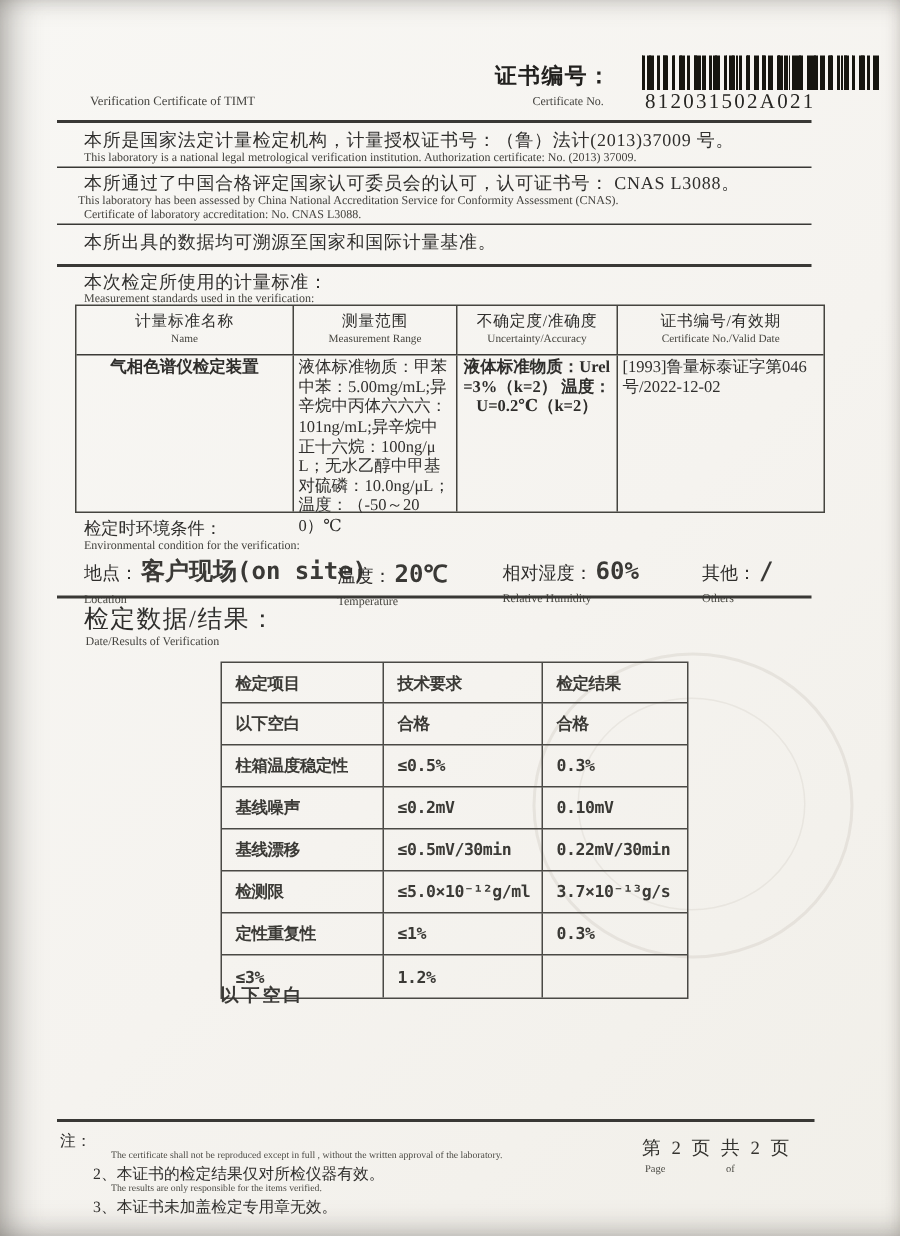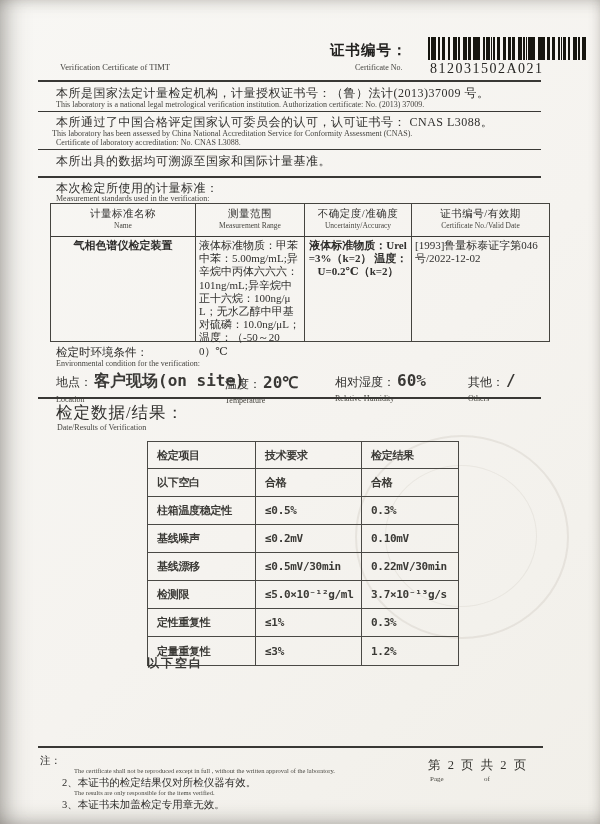--- a/index.html
+++ b/index.html
@@ -162,21 +162,20 @@
     <div class="rc">0.22mV/30min</div>
 
     <div class="rc">检测限</div>
     <div class="rc">≤5.0×10⁻¹²g/ml</div>
     <div class="rc">3.7×10⁻¹³g/s</div>
 
     <div class="rc">定性重复性</div>
     <div class="rc">≤1%</div>
     <div class="rc">0.3%</div>
 
-    <div class="rc lastrow">定量重复性</div>
     <div class="rc lastrow">≤3%</div>
     <div class="rc lastrow">1.2%</div>
   </div>
 
   <div class="abs dot" style="left:147px;top:655px;width:310px;font-size:12px;letter-spacing:2px;">以下空白</div>
 
   <div class="abs hr thick" style="left:38px;top:746px;width:505px;"></div>
 
   <div class="abs zh note-zh" style="left:40px;top:754px;">注：</div>
   <div class="abs en note-en" style="left:74px;top:767px;">The certificate shall not be reproduced except in full , without the written approval of the laboratory.</div>

